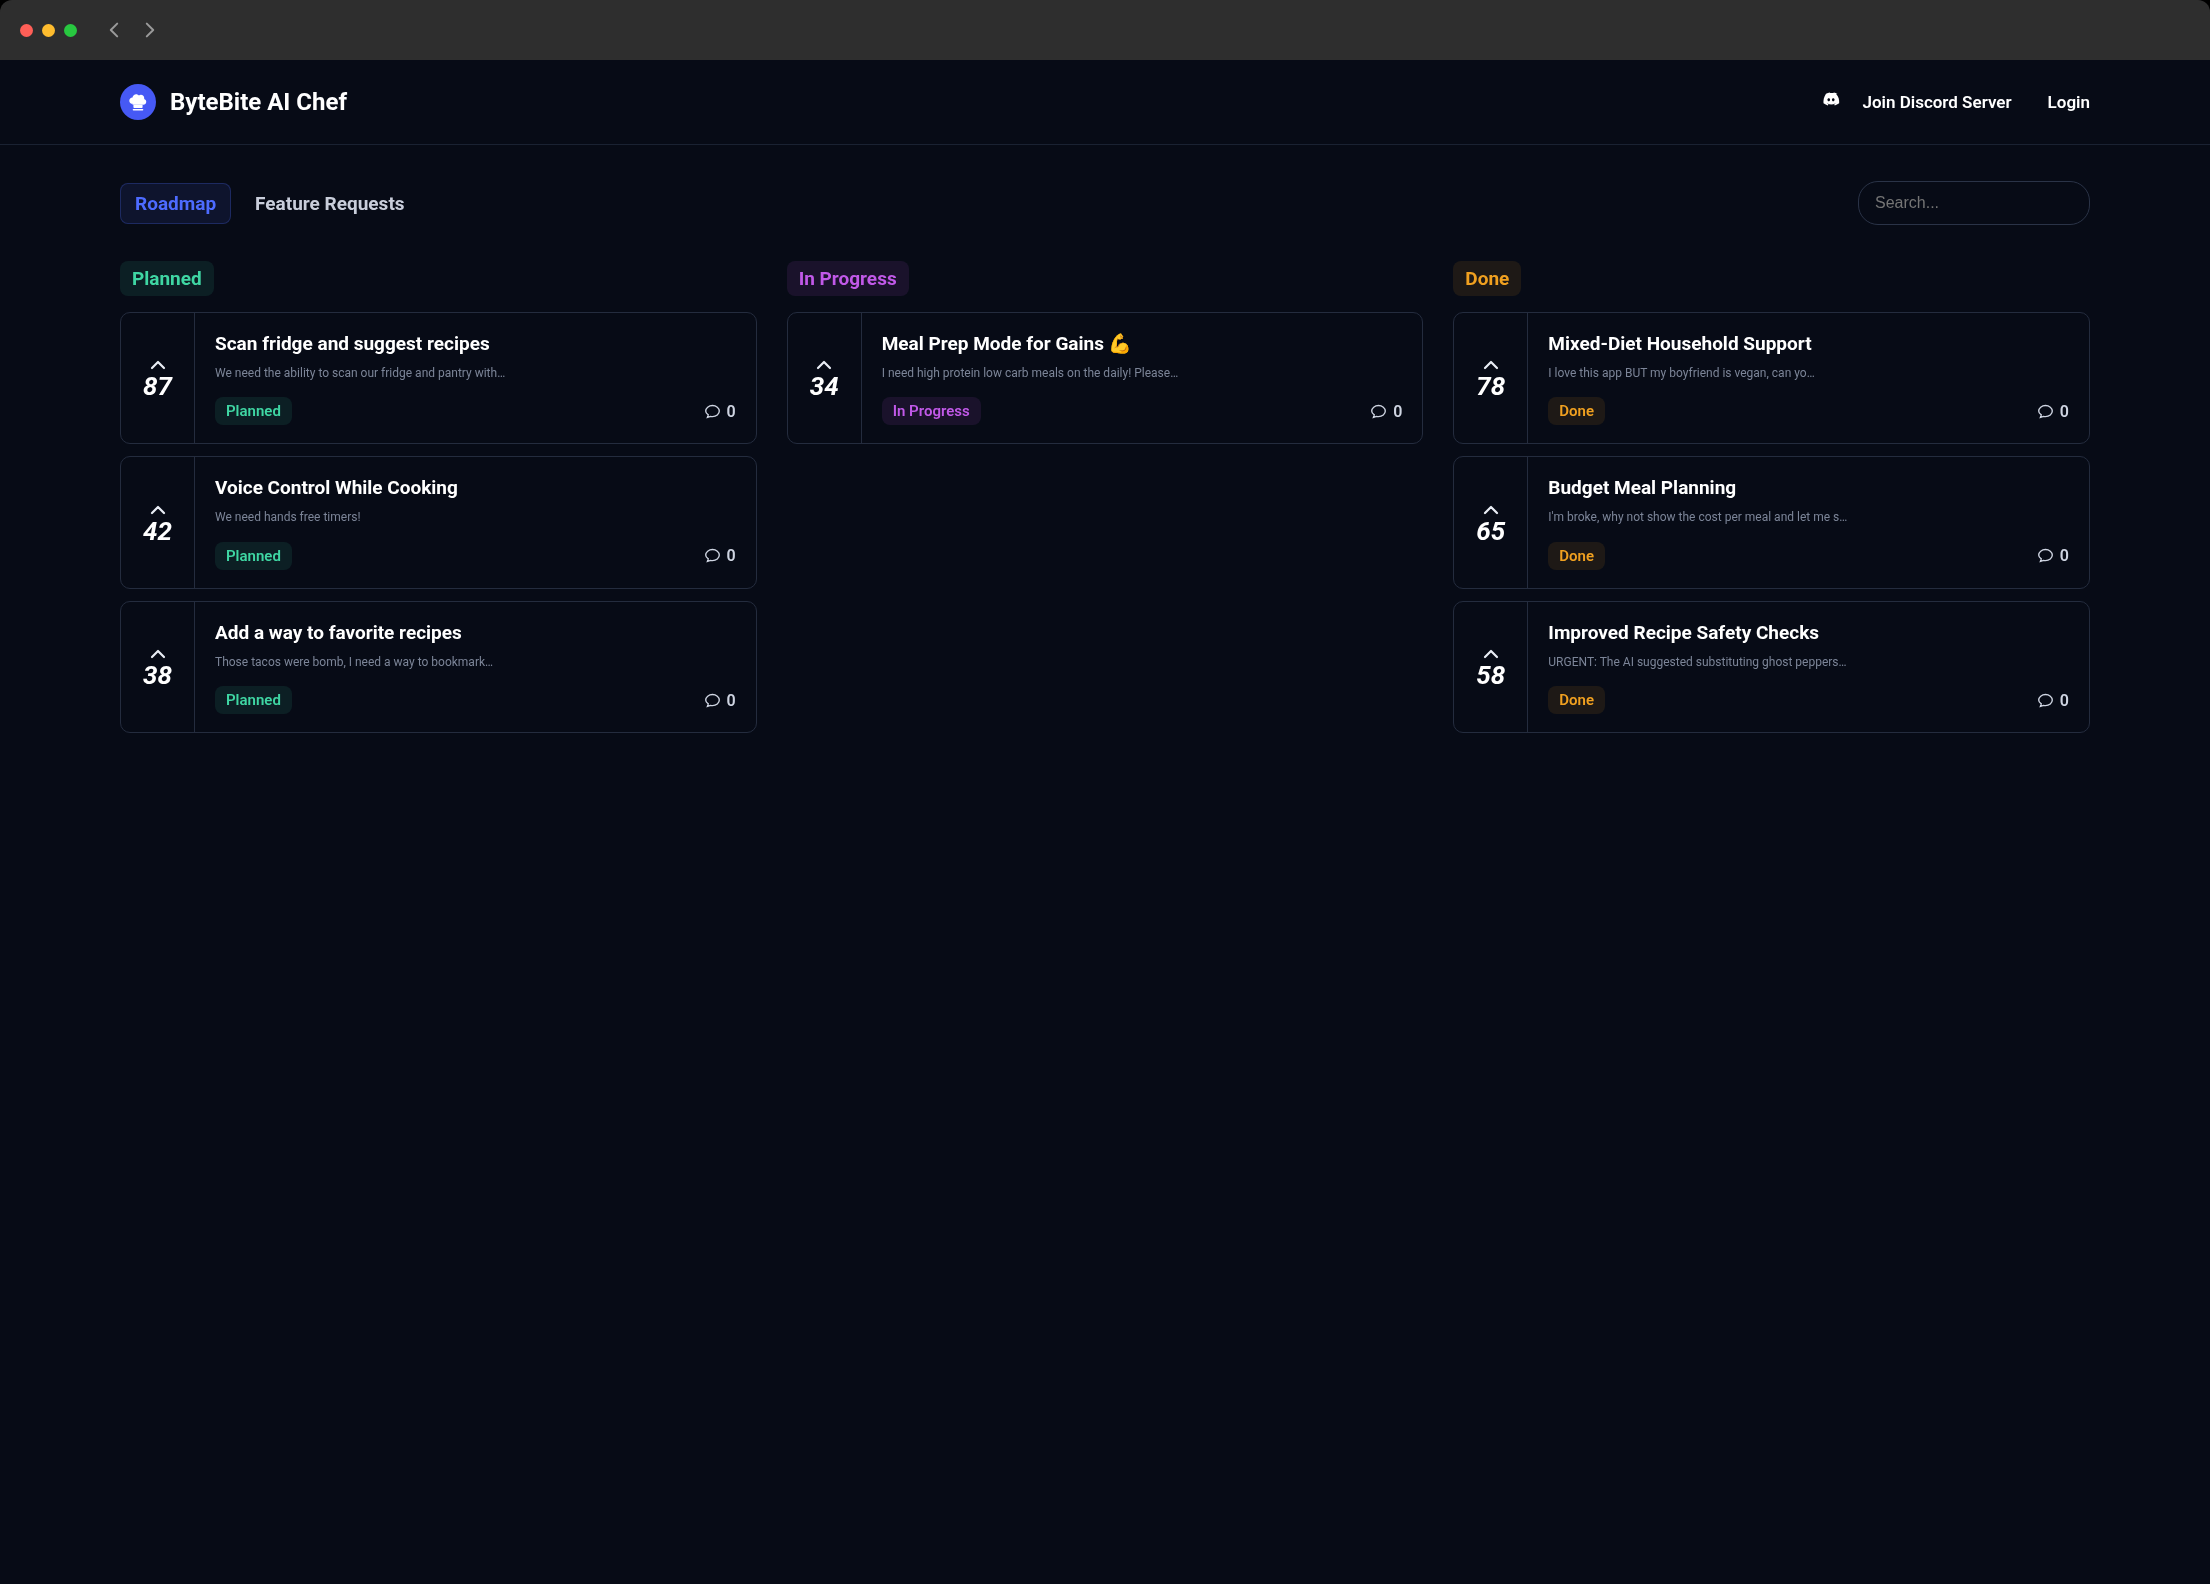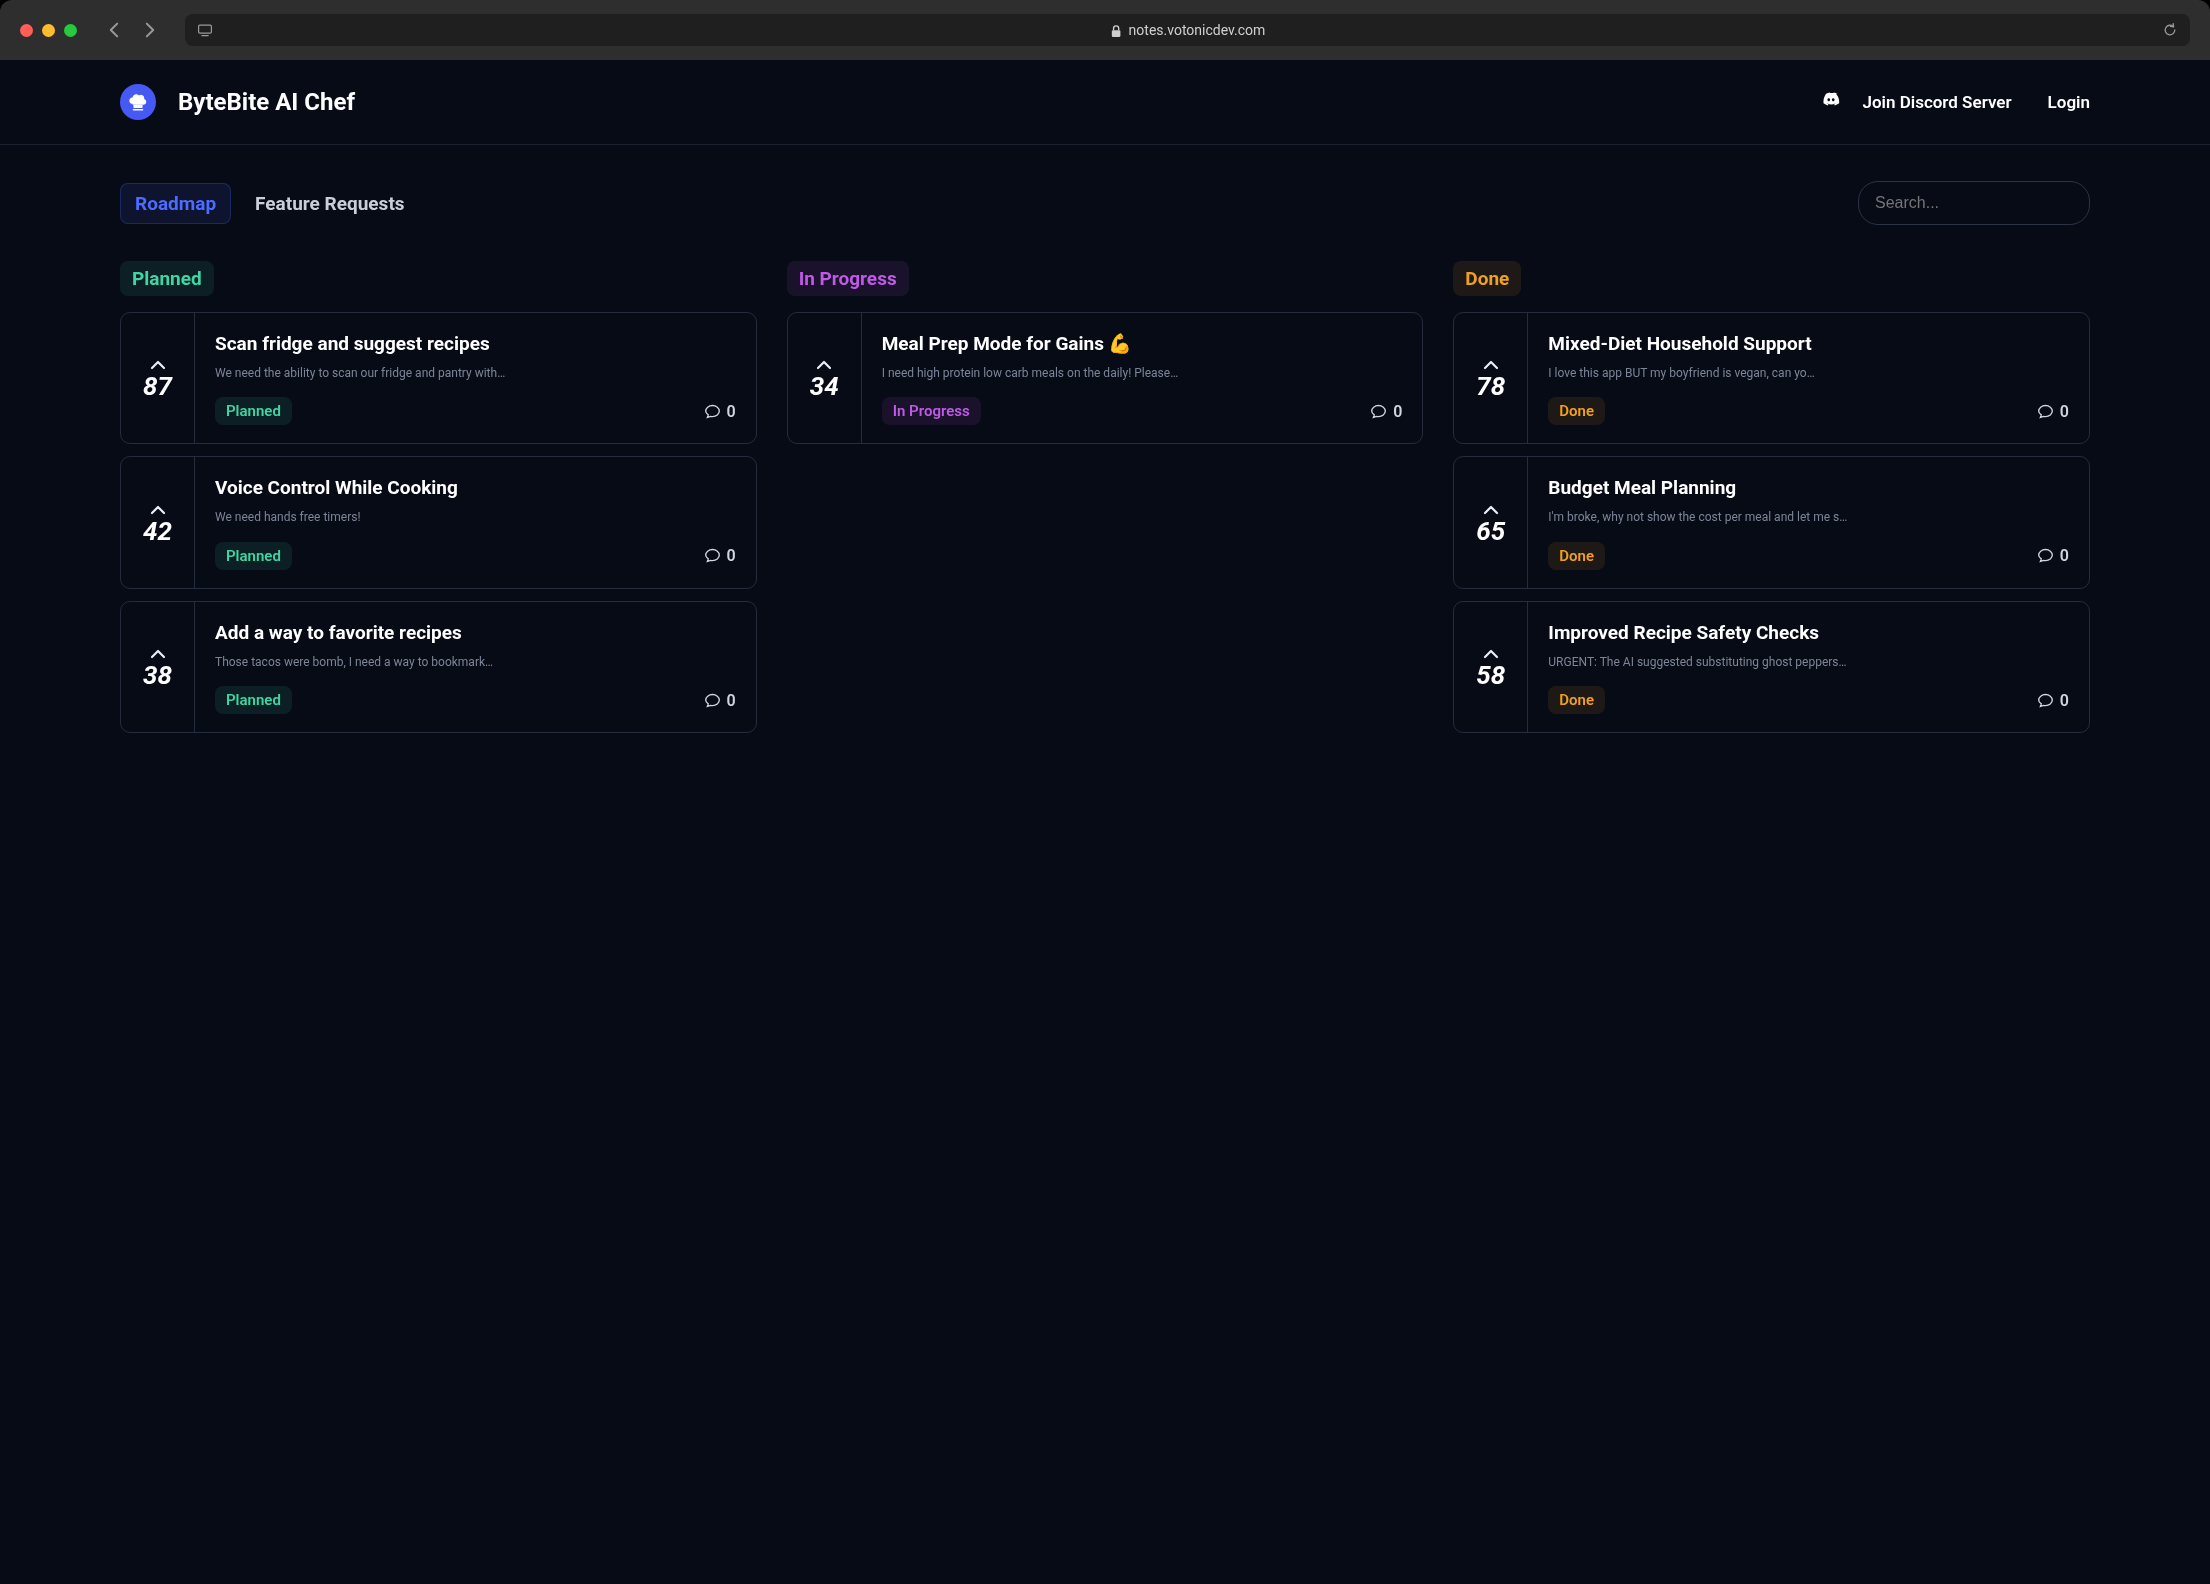--- a/index.html
+++ b/index.html
@@ -38,21 +38,21 @@
 .url-center { position:absolute; left:50%; transform:translateX(-50%); display:flex; align-items:center; gap:6px; color:#cfcfcf; font-size:14px; }
 .url-center .lock { width:13px; height:13px; display:flex; }
 .url-refresh { margin-left:auto; margin-right:12px; color:#9a9a9a; display:flex; }
 
 .page { background:#070b16; min-height: calc(100vh - 60px); }
 .header {
   display:flex; align-items:center; justify-content:space-between;
   padding: 24px 120px;
   border-bottom: 1px solid #1a2232;
 }
-.brand { display:flex; align-items:center; gap:22px;text-align:right; }
+.brand { display:flex; align-items:center; gap:14px;text-align:right; }
 .brand-logo {
   width:36px; height:36px; border-radius:50%; background:#4659f5;
   display:flex; align-items:center; justify-content:center;
 }
 .brand-title { font-size:24px; font-weight:700; }
 .header-right { display:flex; align-items:center; gap:36px; }
 .discord-link { display:flex; align-items:center; gap:19px; font-weight:600; font-size:17px; cursor:pointer; }
 .login-link { font-weight:600; font-size:17px; cursor:pointer; }
 
 .content { padding: 36px 120px; }
@@ -112,43 +112,20 @@
       <svg viewBox="0 0 12 20" width="10" height="16">
           <path d="M10 2 L2 10 L10 18" stroke="currentColor" stroke-width="2.5" fill="none" stroke-linecap="round" stroke-linejoin="round"></path>
         </svg>
     </div>
     <div class="nav-arrow">
       <svg viewBox="0 0 12 20" width="10" height="16">
           <path d="M2 2 L10 10 L2 18" stroke="currentColor" stroke-width="2.5" fill="none" stroke-linecap="round" stroke-linejoin="round"></path>
         </svg>
     </div>
   </div>
-  <div class="url-bar">
-    <span class="url-bar-left">
-      <svg viewBox="0 0 20 20" width="16" height="16">
-          <rect x="2" y="4" width="16" height="10" rx="1.5" stroke="currentColor" stroke-width="1.5" fill="none"></rect>
-          <line x1="6" y1="17" x2="14" y2="17" stroke="currentColor" stroke-width="1.5" stroke-linecap="round"></line>
-        </svg>
-    </span>
-    <div class="url-center">
-      <span class="lock">
-        <svg viewBox="0 0 14 16" width="12" height="14">
-            <rect x="2" y="7" width="10" height="8" rx="1.5" fill="currentColor"></rect>
-            <path d="M4 7 V5 a3 3 0 0 1 6 0 V7" stroke="currentColor" stroke-width="1.6" fill="none"></path>
-          </svg>
-      </span>
-      <span>notes.votonicdev.com</span>
-    </div>
-    <span class="url-refresh">
-      <svg viewBox="0 0 20 20" width="16" height="16">
-          <path d="M16 10a6 6 0 1 1-2-4.5" stroke="currentColor" stroke-width="1.6" fill="none" stroke-linecap="round"></path>
-          <path d="M14 2 L14.5 6 L10.5 5.5" stroke="currentColor" stroke-width="1.6" fill="none" stroke-linecap="round" stroke-linejoin="round"></path>
-        </svg>
-    </span>
-  </div>
 </div>
 
 <div class="page">
   <div class="header">
     <div class="brand">
       <div class="brand-logo">
         <svg viewBox="0 0 24 24" width="22" height="22">
           <path d="M6 14c-2 0-3.5-1.5-3.5-3.5S4 7 6 7c.3-2 2-3.5 4-3.5 1.2 0 2.3.6 3 1.5.6-.5 1.4-.8 2.2-.8 2 0 3.6 1.6 3.6 3.6 0 .3 0 .6-.1.9 1.3.4 2.3 1.6 2.3 3 0 1.8-1.5 3.3-3.3 3.3H6z" fill="#fff"></path>
           <rect x="7" y="15" width="10" height="3.5" rx="0.8" fill="#fff"></rect>
           <line x1="7" y1="20.5" x2="17" y2="20.5" stroke="#fff" stroke-width="1.6" stroke-linecap="round"></line>

